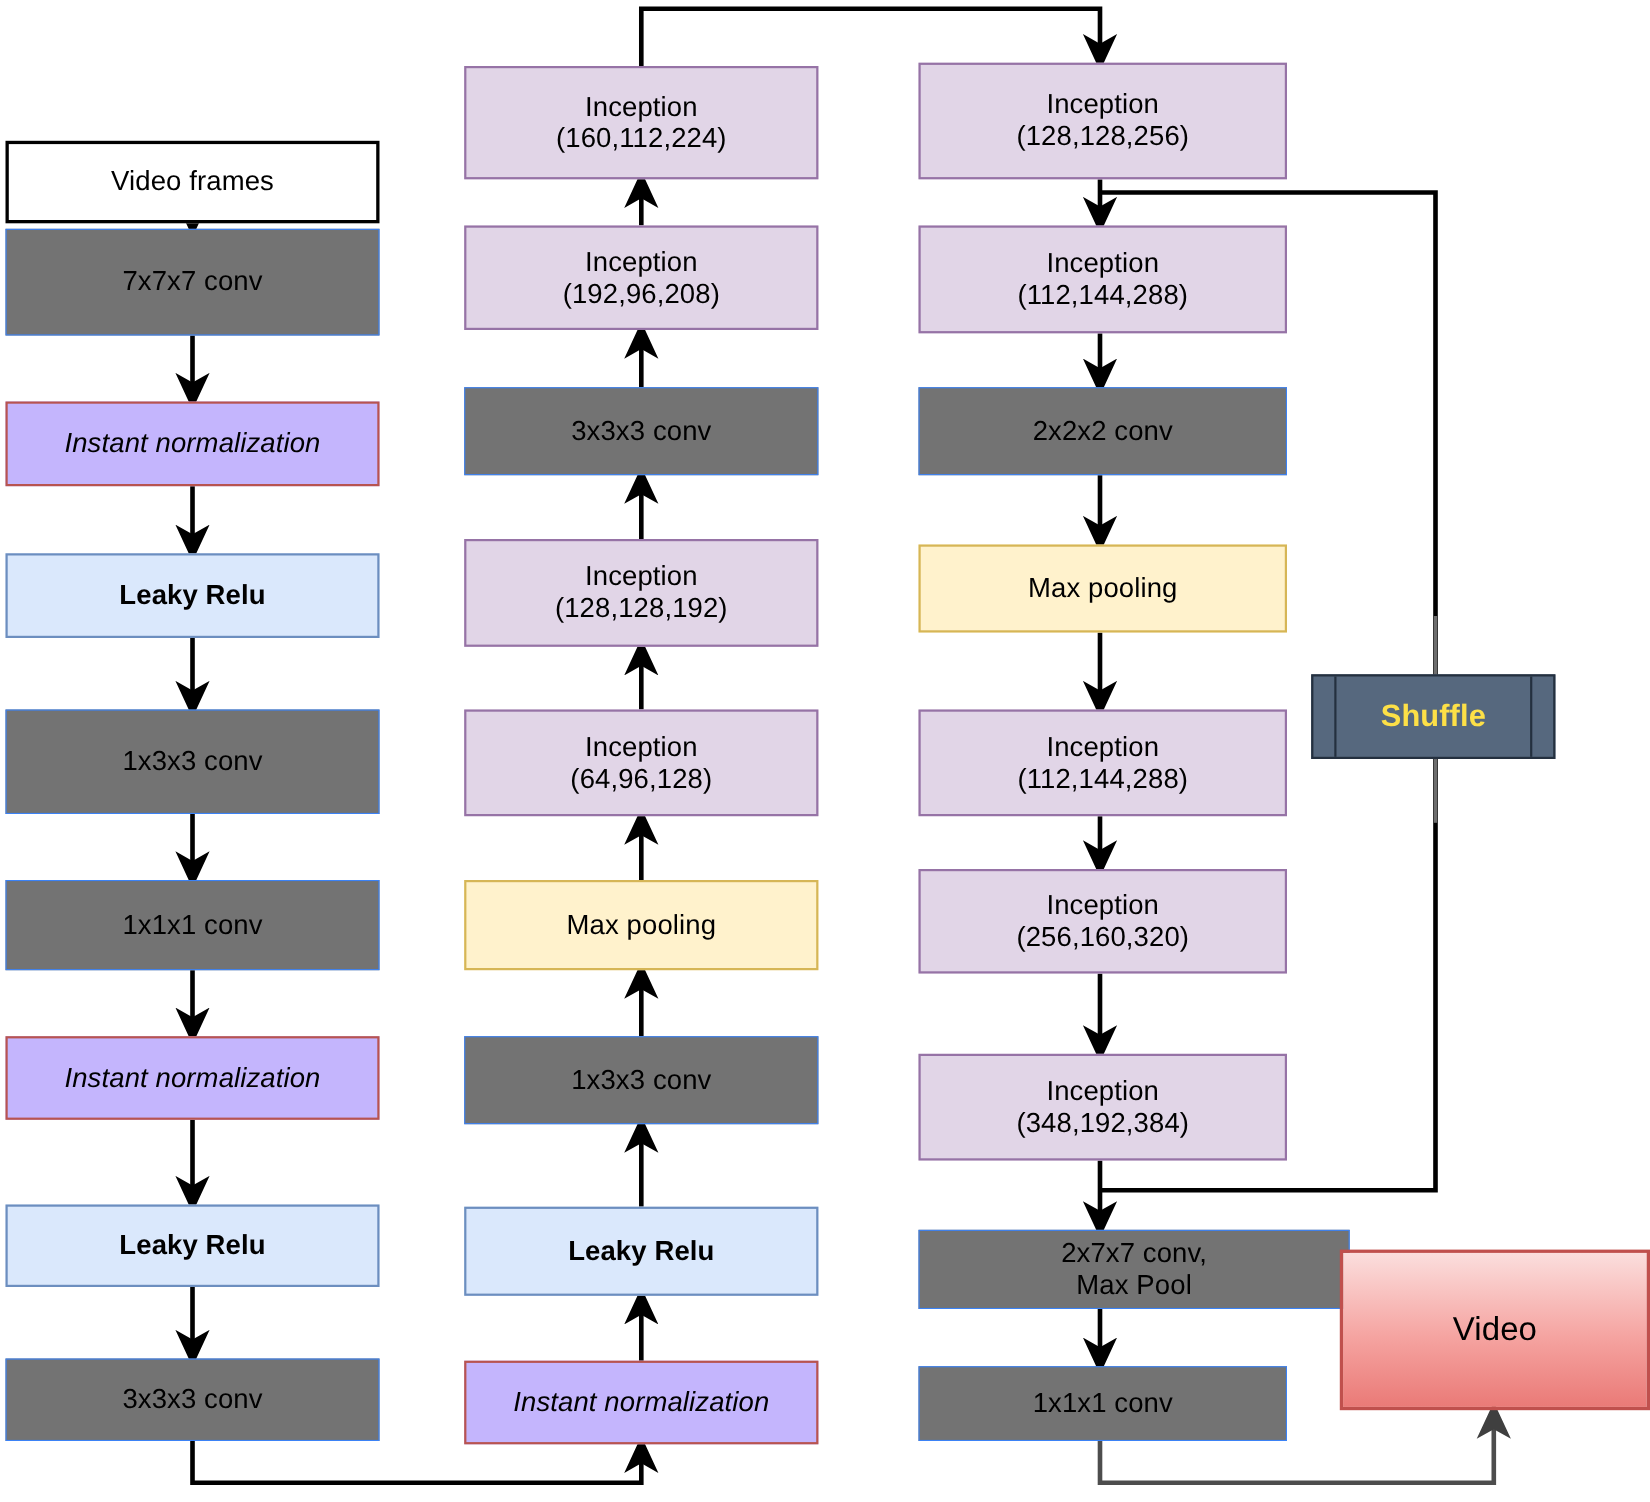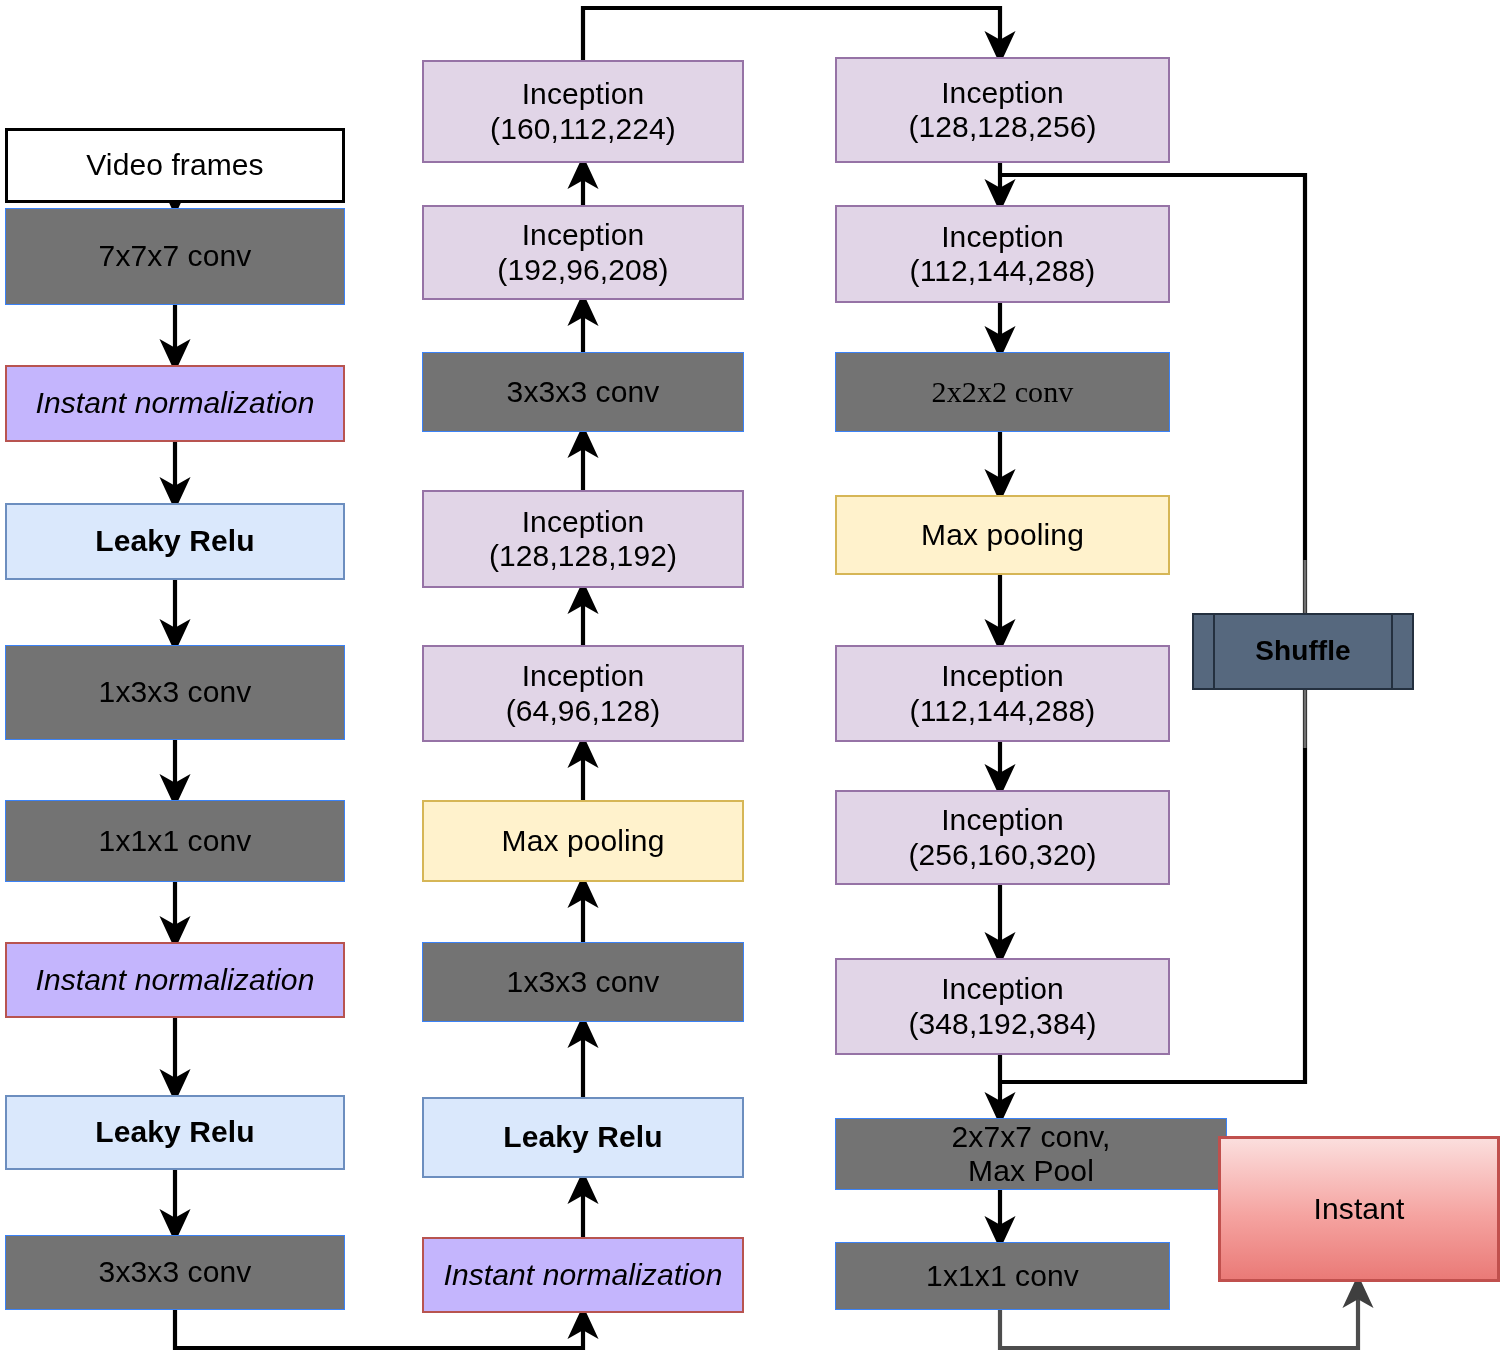--- a/index.html
+++ b/index.html
@@ -16,21 +16,21 @@
     font-family: "Liberation Sans", sans-serif;
     overflow: hidden;
   }
   .node {
     position: absolute;
     box-sizing: border-box;
     display: flex;
     align-items: center;
     justify-content: center;
     text-align: center;
-    font-size: 30px;
+    font-size: 25px;
     color: #000000;
     line-height: 1.15;
     z-index: 5;
     white-space: pre-line;
     letter-spacing: 0.1px;
   }
   .n-green {
     background: #737373;
     border: 1px solid #3b82f6;
     border-radius: 0;
@@ -66,21 +66,21 @@
   .n-output {
     background: linear-gradient(to bottom, #fbdedd 0%, #f5a3a0 55%, #ea7a77 100%);
     border: 3px solid #c0504d;
     border-radius: 0;
     font-size: 30px;
   }
   .n-shuffle {
     background: #56687e;
     border: 2px solid #24303f;
     border-radius: 0;
-    color: #000000;
+    color: #fde047;
     font-weight: bold;
     font-size: 28px;
     z-index: 7;
   }
   .n-shuffle .shuf-bar {
     position: absolute;
     top: 0;
     bottom: 0;
     width: 2px;
     background: #24303f;
@@ -199,21 +199,21 @@
   <div class="node n-blue" style="left:422px; top:1097px; width:322px; height:81px;">Leaky Relu</div>
 
   <div class="node n-red" style="left:422px; top:1237px; width:322px; height:76px;">Instant normalization</div>
 
   <div class="node n-purple" style="left:835px; top:57px;   width:335px; height:106px;">Inception
 (128,128,256)</div>
 
   <div class="node n-purple" style="left:835px; top:205px;  width:335px; height:98px;">Inception
 (112,144,288)</div>
 
-  <div class="node n-green" style="left:835px; top:352px;  width:335px; height:80px;font-family:Liberation Serif, serif;">2x2x2 conv</div>
+  <div class="node n-green" style="left:835px; top:352px;  width:335px; height:80px;">2x2x2 conv</div>
 
   <div class="node n-yellow" style="left:835px; top:495px;  width:335px; height:80px;">Max pooling</div>
 
   <div class="node n-purple" style="left:835px; top:645px;  width:335px; height:97px;">Inception
 (112,144,288)</div>
 
   <div class="node n-purple" style="left:835px; top:790px;  width:335px; height:95px;">Inception
 (256,160,320)</div>
 
   <div class="node n-purple" style="left:835px; top:958px;  width:335px; height:97px;">Inception
@@ -223,15 +223,15 @@
 Max Pool</div>
 
   <div class="node n-green" style="left:835px; top:1242px; width:335px; height:68px;">1x1x1 conv</div>
 
   <div class="node n-shuffle" style="left:1192px; top:613px; width:222px; height:77px;">
     <span class="shuf-bar left"></span>
     <span class="shuf-bar right"></span>
     <span>Shuffle</span>
   </div>
 
-  <div class="node n-output" style="left:1218px; top:1136px; width:282px; height:146px;">Instant</div>
+  <div class="node n-output" style="left:1218px; top:1136px; width:282px; height:146px;">Video</div>
 
 </div>
 
 </body></html>

